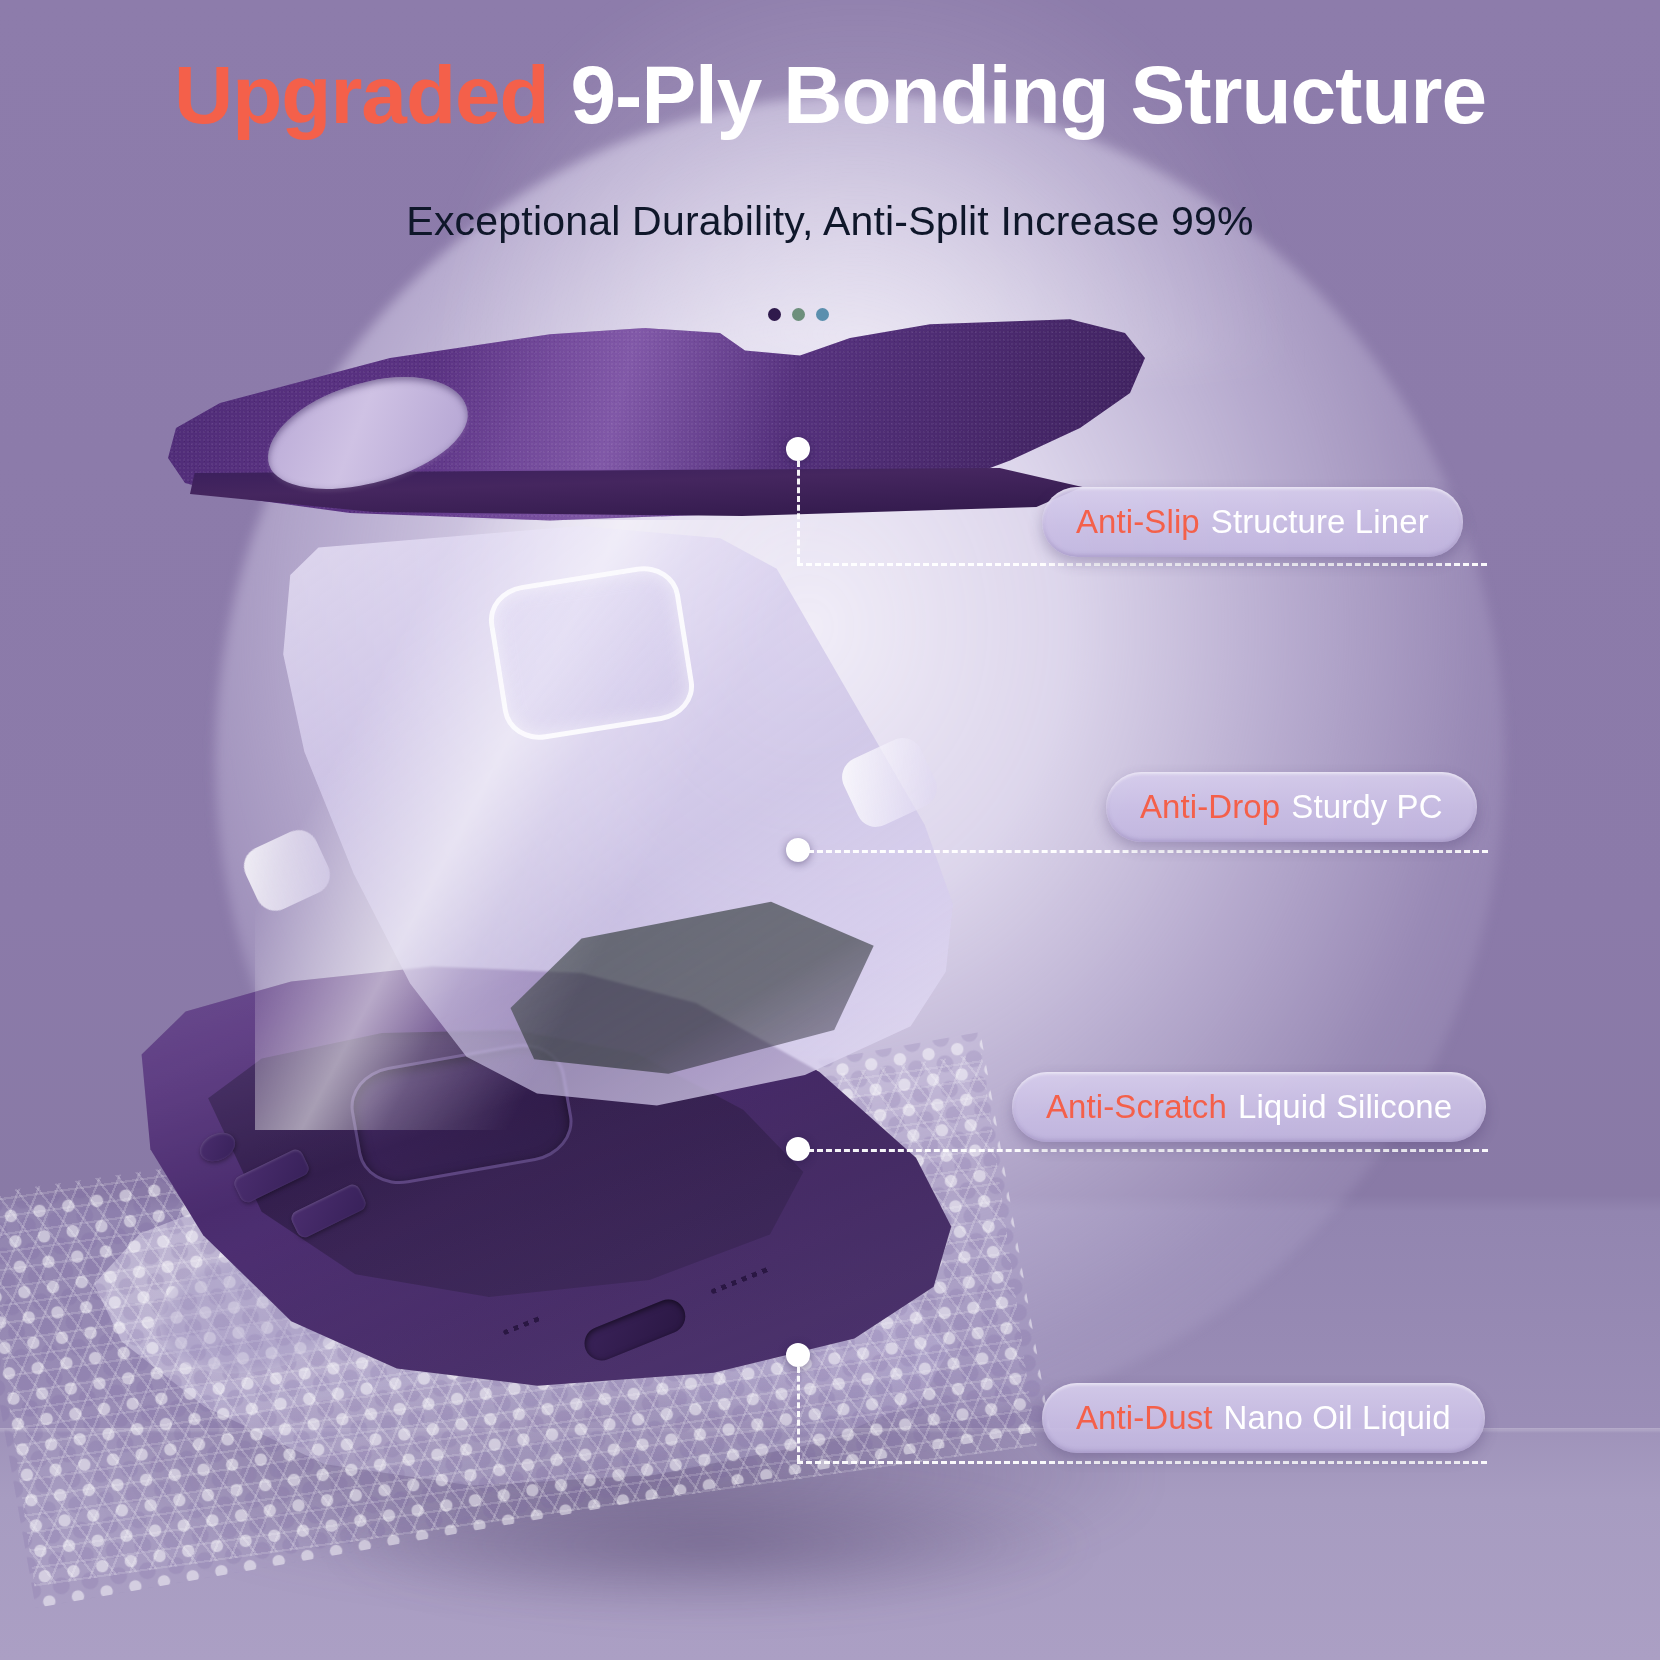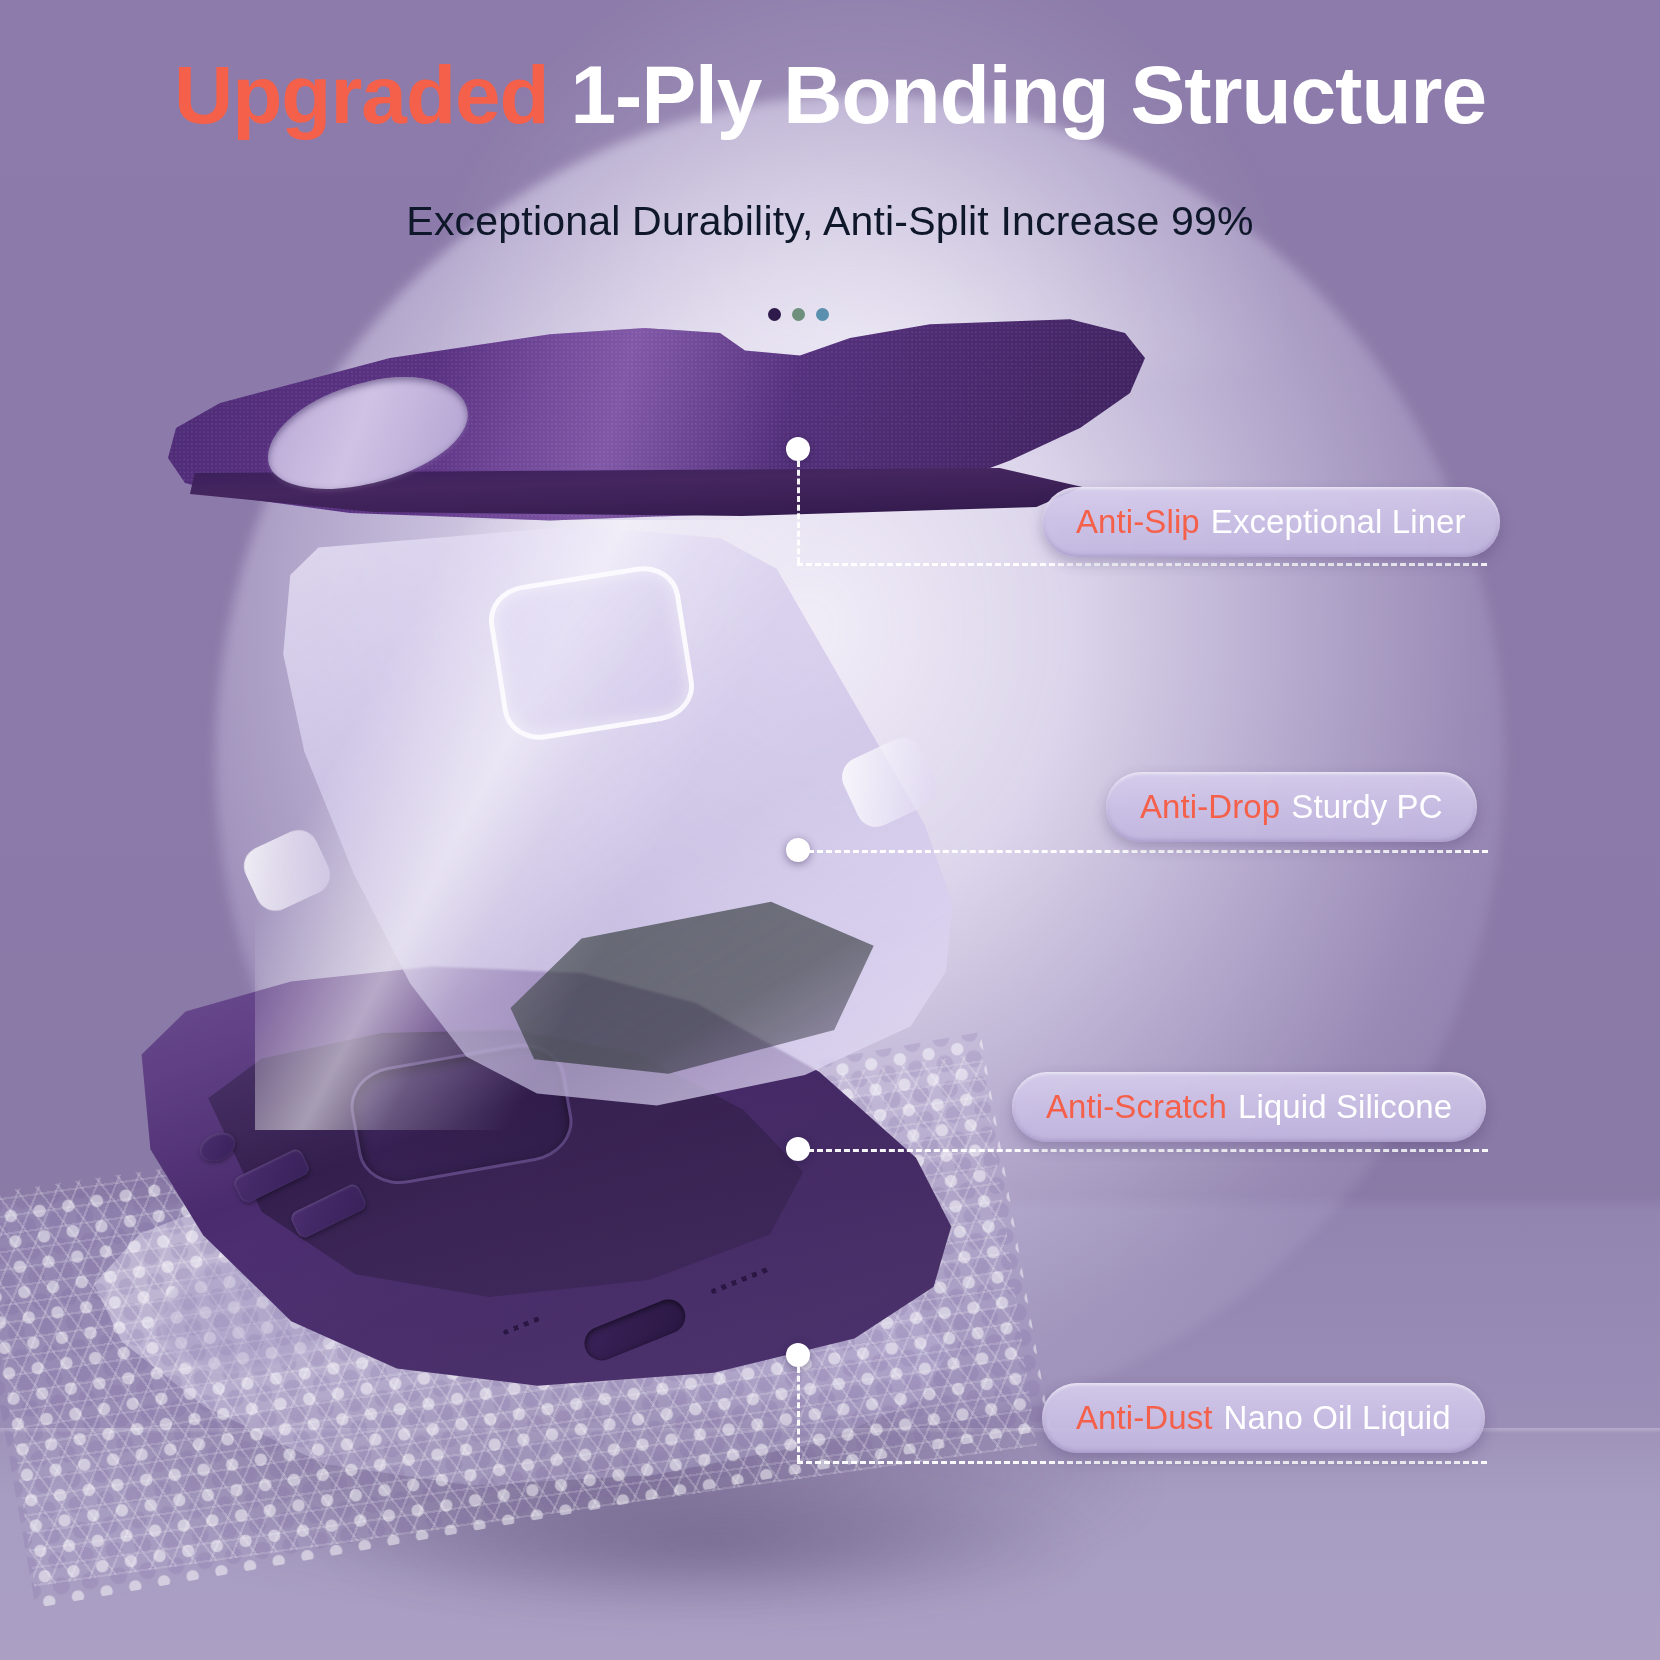--- a/index.html
+++ b/index.html
@@ -359,21 +359,21 @@
   <div class="bg-base"></div>
   <div class="spotlight"></div>
   <div class="spot-top-glow"></div>
   <div class="bg-floor"></div>
   <div class="bg-floor-edge"></div>
   <div class="floor-shadow"></div>
   <div class="floor-shadow2"></div>
 
   <div class="title">
     <span class="hl">Upgraded</span>
-    <span>1-Ply Bonding Structure</span>
+    <span>9-Ply Bonding Structure</span>
   </div>
   <div class="subtitle">Exceptional Durability, Anti-Split Increase 99%</div>
 
   <div class="dots">
     <i style="background:#2f1a4c"></i>
     <i style="background:#6d8f7c"></i>
     <i style="background:#5b8fae"></i>
   </div>
 
   <div class="layer" id="mesh">
@@ -424,21 +424,21 @@
 
   <div class="hotdot" style="left:786px;top:1137px;"></div>
   <div class="dline-h" style="left:808px;top:1149px;width:680px;"></div>
 
   <div class="hotdot" style="left:786px;top:1343px;"></div>
   <div class="dline-v" style="left:797px;top:1367px;height:94px;"></div>
   <div class="dline-h" style="left:797px;top:1461px;width:690px;"></div>
 
   <div class="pill" style="left:1042px;top:487px;">
     <span class="em">Anti-Slip</span>
-    <span class="rest">Exceptional Liner</span>
+    <span class="rest">Structure Liner</span>
   </div>
 
   <div class="pill" style="left:1012px;top:1072px;">
     <span class="em">Anti-Scratch</span>
     <span class="rest">Liquid Silicone</span>
   </div>
 
   <div class="pill" style="left:1106px;top:772px;">
     <span class="em">Anti-Drop</span>
     <span class="rest">Sturdy PC</span>

